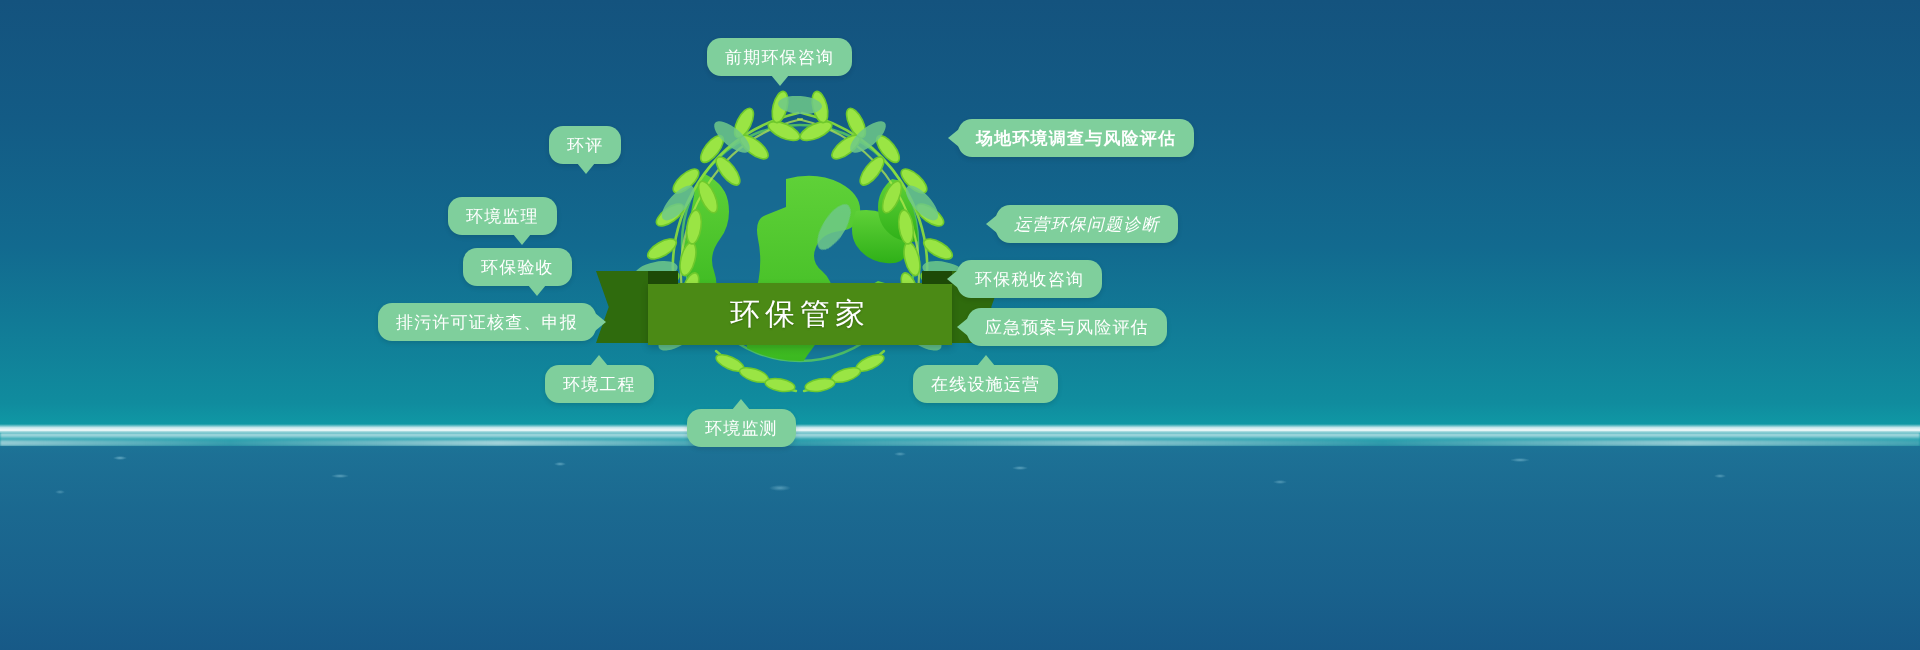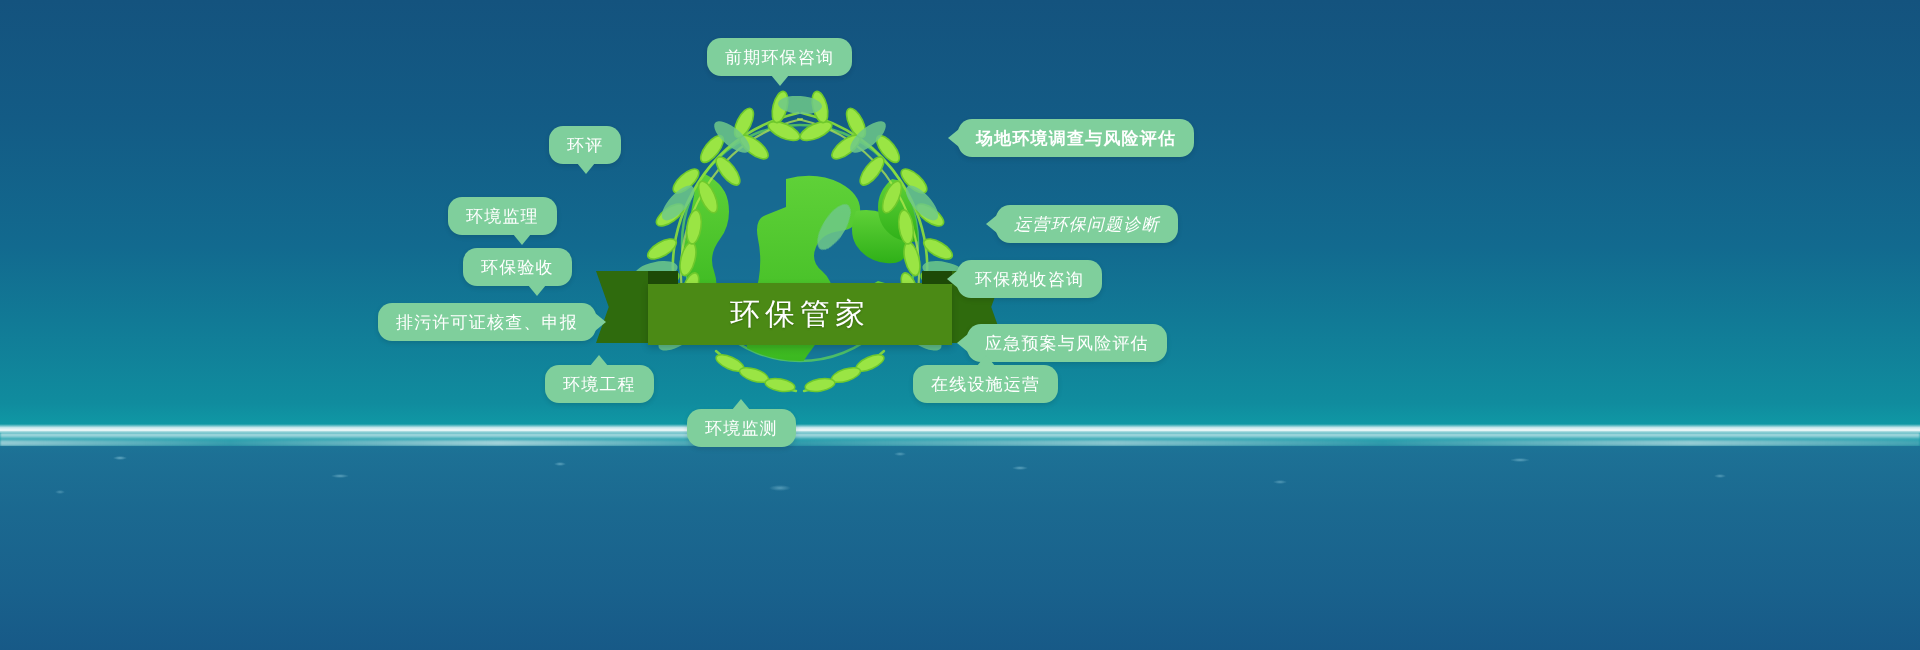--- a/index.html
+++ b/index.html
@@ -253,17 +253,17 @@
       <div class="lbl t-down" style="left: 707px; top: 38px;">前期环保咨询</div>
       <div class="lbl t-down-r" style="left: 532px; top: 126px; margin-left: 17px;">环评</div>
       <div class="lbl t-down-r" style="left: 448px; top: 174px; margin-top: 23px;">环境监理</div>
       <div class="lbl t-down-r" style="left: 463px; top: 240px; margin-top: 8px;">环保验收</div>
       <div class="lbl t-right" style="left: 378px; top: 303px;">排污许可证核查、申报</div>
       <div class="lbl t-up" style="left: 545px; top: 365px; text-align: right;">环境工程</div>
       <div class="lbl t-up" style="left: 687px; top: 409px;">环境监测</div>
       <div class="lbl t-left" style="left: 958px; top: 119px; font-weight: bold;">场地环境调查与风险评估</div>
       <div class="lbl t-left" style="left: 996px; top: 205px; font-style: italic;">运营环保问题诊断</div>
       <div class="lbl t-left" style="left: 957px; top: 260px;">环保税收咨询</div>
-      <div class="lbl t-left" style="left: 967px; top: 308px; margin-top: 16px;">应急预案与风险评估</div>
+      <div class="lbl t-left" style="left: 967px; top: 308px;">应急预案与风险评估</div>
       <div class="lbl t-up" style="left: 913px; top: 365px;">在线设施运营</div>
     </div>
 
 </div>
 
 </body></html>

